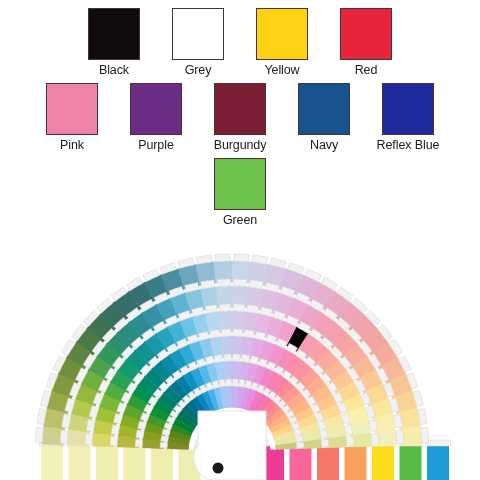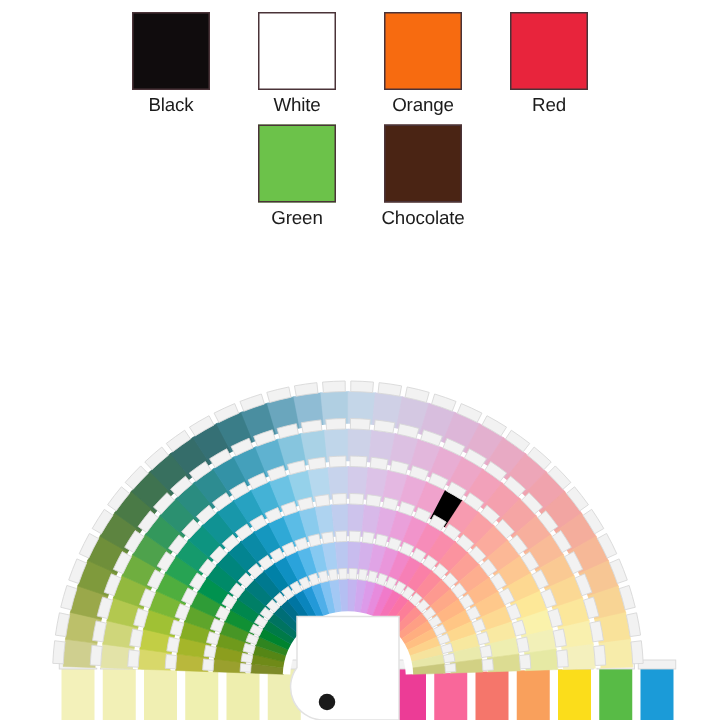--- a/index.html
+++ b/index.html
@@ -52,41 +52,59 @@
 <div id="page">
 
   <div class="swatch-grid">
     <div class="swatch-row">
       <div class="swatch-cell">
         <div class="swatch-chip" style="background: rgb(16, 12, 13);"></div>
         <div class="swatch-label">Black</div>
       </div>
       <div class="swatch-cell">
         <div class="swatch-chip" style="background: rgb(255, 255, 255);"></div>
-        <div class="swatch-label">White</div>
-      </div>
-      <div class="swatch-cell">
-        <div class="swatch-chip" style="background: rgb(247, 107, 16);"></div>
-        <div class="swatch-label">Orange</div>
+        <div class="swatch-label">Grey</div>
+      </div>
+      <div class="swatch-cell">
+        <div class="swatch-chip" style="background: rgb(252, 209, 22);"></div>
+        <div class="swatch-label">Yellow</div>
       </div>
       <div class="swatch-cell">
         <div class="swatch-chip" style="background: rgb(232, 36, 60);"></div>
         <div class="swatch-label">Red</div>
       </div>
     </div>
 
+    <div class="swatch-row">
+      <div class="swatch-cell">
+        <div class="swatch-chip" style="background: rgb(239, 130, 168);"></div>
+        <div class="swatch-label">Pink</div>
+      </div>
+      <div class="swatch-cell">
+        <div class="swatch-chip" style="background: rgb(107, 44, 131);"></div>
+        <div class="swatch-label">Purple</div>
+      </div>
+      <div class="swatch-cell">
+        <div class="swatch-chip" style="background: rgb(124, 31, 53);"></div>
+        <div class="swatch-label">Burgundy</div>
+      </div>
+      <div class="swatch-cell">
+        <div class="swatch-chip" style="background: rgb(23, 84, 143);"></div>
+        <div class="swatch-label">Navy</div>
+      </div>
+      <div class="swatch-cell">
+        <div class="swatch-chip" style="background: rgb(31, 42, 156);"></div>
+        <div class="swatch-label">Reflex Blue</div>
+      </div>
+    </div>
 
     <div class="swatch-row">
       <div class="swatch-cell">
         <div class="swatch-chip" style="background: rgb(108, 194, 74);"></div>
         <div class="swatch-label">Green</div>
-      </div>
-      <div class="swatch-cell">
-        <div class="swatch-chip" style="background: rgb(74, 36, 20);"></div>
-        <div class="swatch-label">Chocolate</div>
       </div>
     </div>
   </div>
 
   <div class="fan-wrap">
     <svg class="fan-svg" viewBox="0 0 480 232">
       <g id="fan-strips-left">
           <rect x="178.5" y="196" width="22" height="36" fill="#eeeeb4"></rect>
           <rect x="177" y="192" width="25" height="6" fill="#f2f2f2" stroke="#d8d8d8" stroke-width="0.6"></rect>
           <rect x="151" y="196" width="22" height="36" fill="#eeeeae"></rect>

